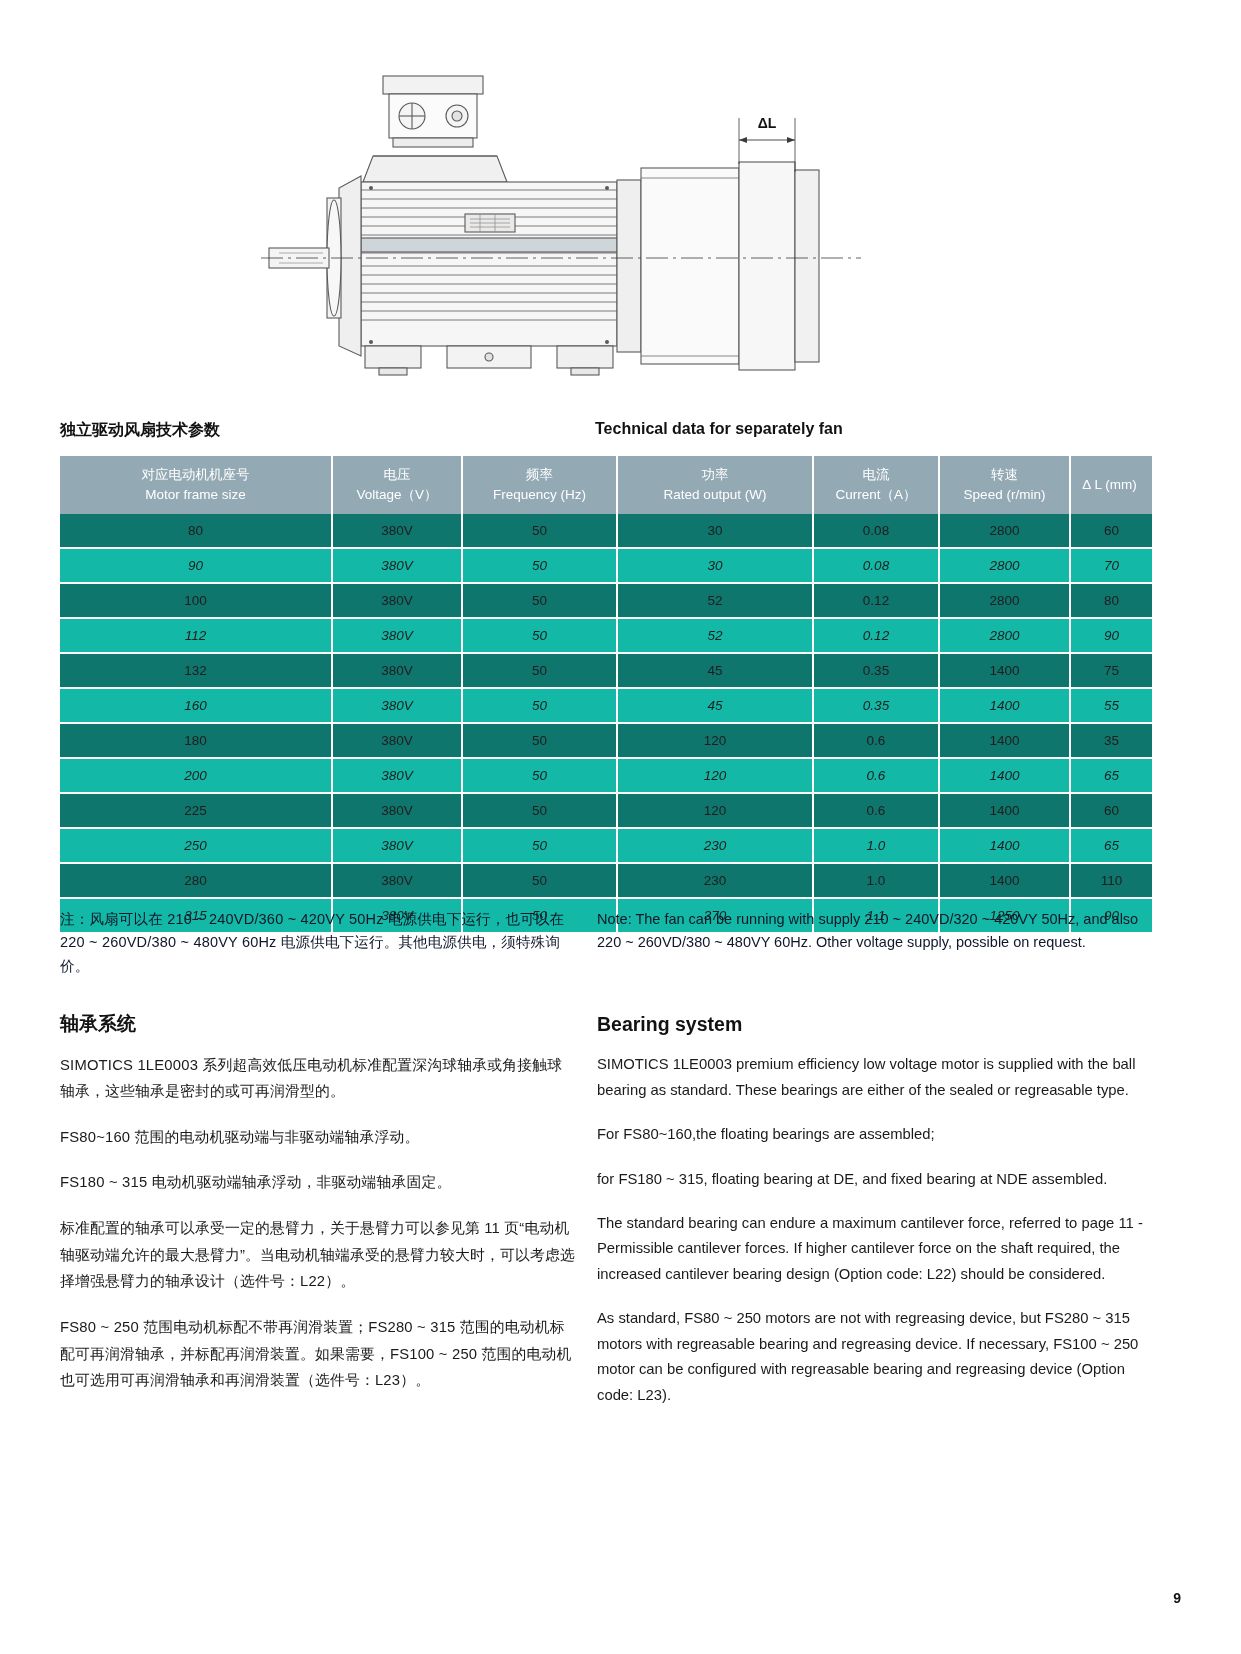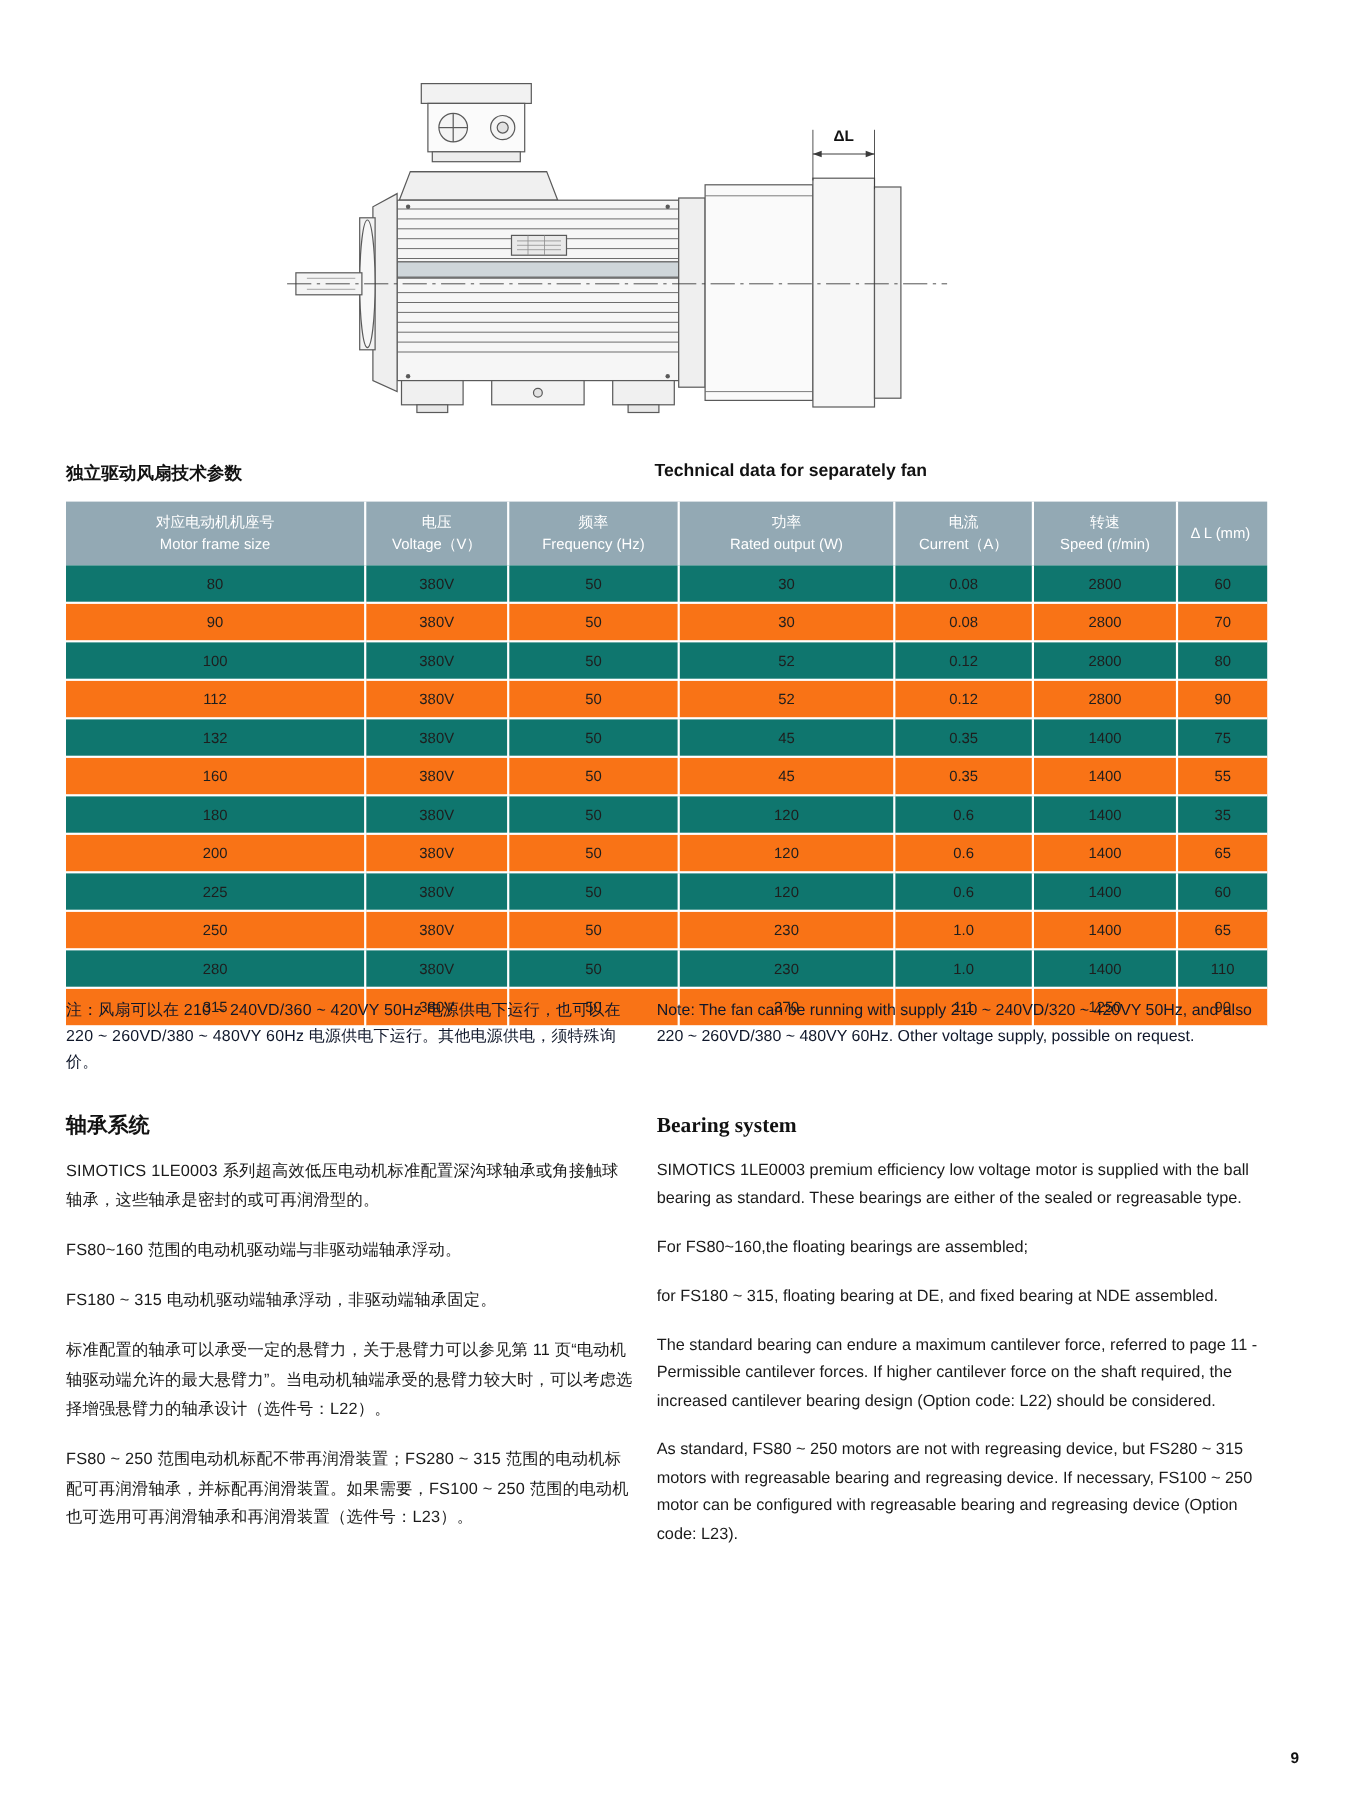--- a/index.html
+++ b/index.html
@@ -79,21 +79,21 @@
     font-size: 13.5px;
     color: #1e1e1e;
     text-align: center;
     padding: 9px 4px;
     border-right: 2px solid #ffffff;
     border-bottom: 2px solid #ffffff;
     height: 33px;
   }
   table.data-table tbody td:last-child { border-right: none; }
   table.data-table tbody tr.odd td  { background: #0f766e; }
-  table.data-table tbody tr.even td { background: #f97316; }
+  table.data-table tbody tr.even td { background: #14b8a6; font-style: italic; }
 
   
   .notes-row {
     position: absolute;
     left: 60px; top: 908px;
     width: 1092px;
     display: flex;
     gap: 0;
   }
   .notes-row .note-cn { width: 537px; padding-right: 18px; }
@@ -115,21 +115,21 @@
   .body-col-cn { width: 537px; padding-right: 20px; }
   .body-col-en { width: 555px; }
 
   .block-heading {
     font-size: 19px;
     font-weight: bold;
     color: #121212;
     margin: 0 0 6px 0;
     line-height: 1.45;
   }
-  .body-col-en .block-heading { font-size: 19.5px; font-family: Liberation Serif, serif; }
+  .body-col-en .block-heading { font-size: 19.5px; }
 
   p.para {
     margin: 0 0 19px 0;
     font-size: 14.8px;
     line-height: 1.72;
     color: #1a1a1a;
   }
   .body-col-cn p.para { line-height: 1.80; letter-spacing: 0.2px; }
   .body-col-en p.para { line-height: 1.72; }
   p.para.first { margin-top: 14px; }

